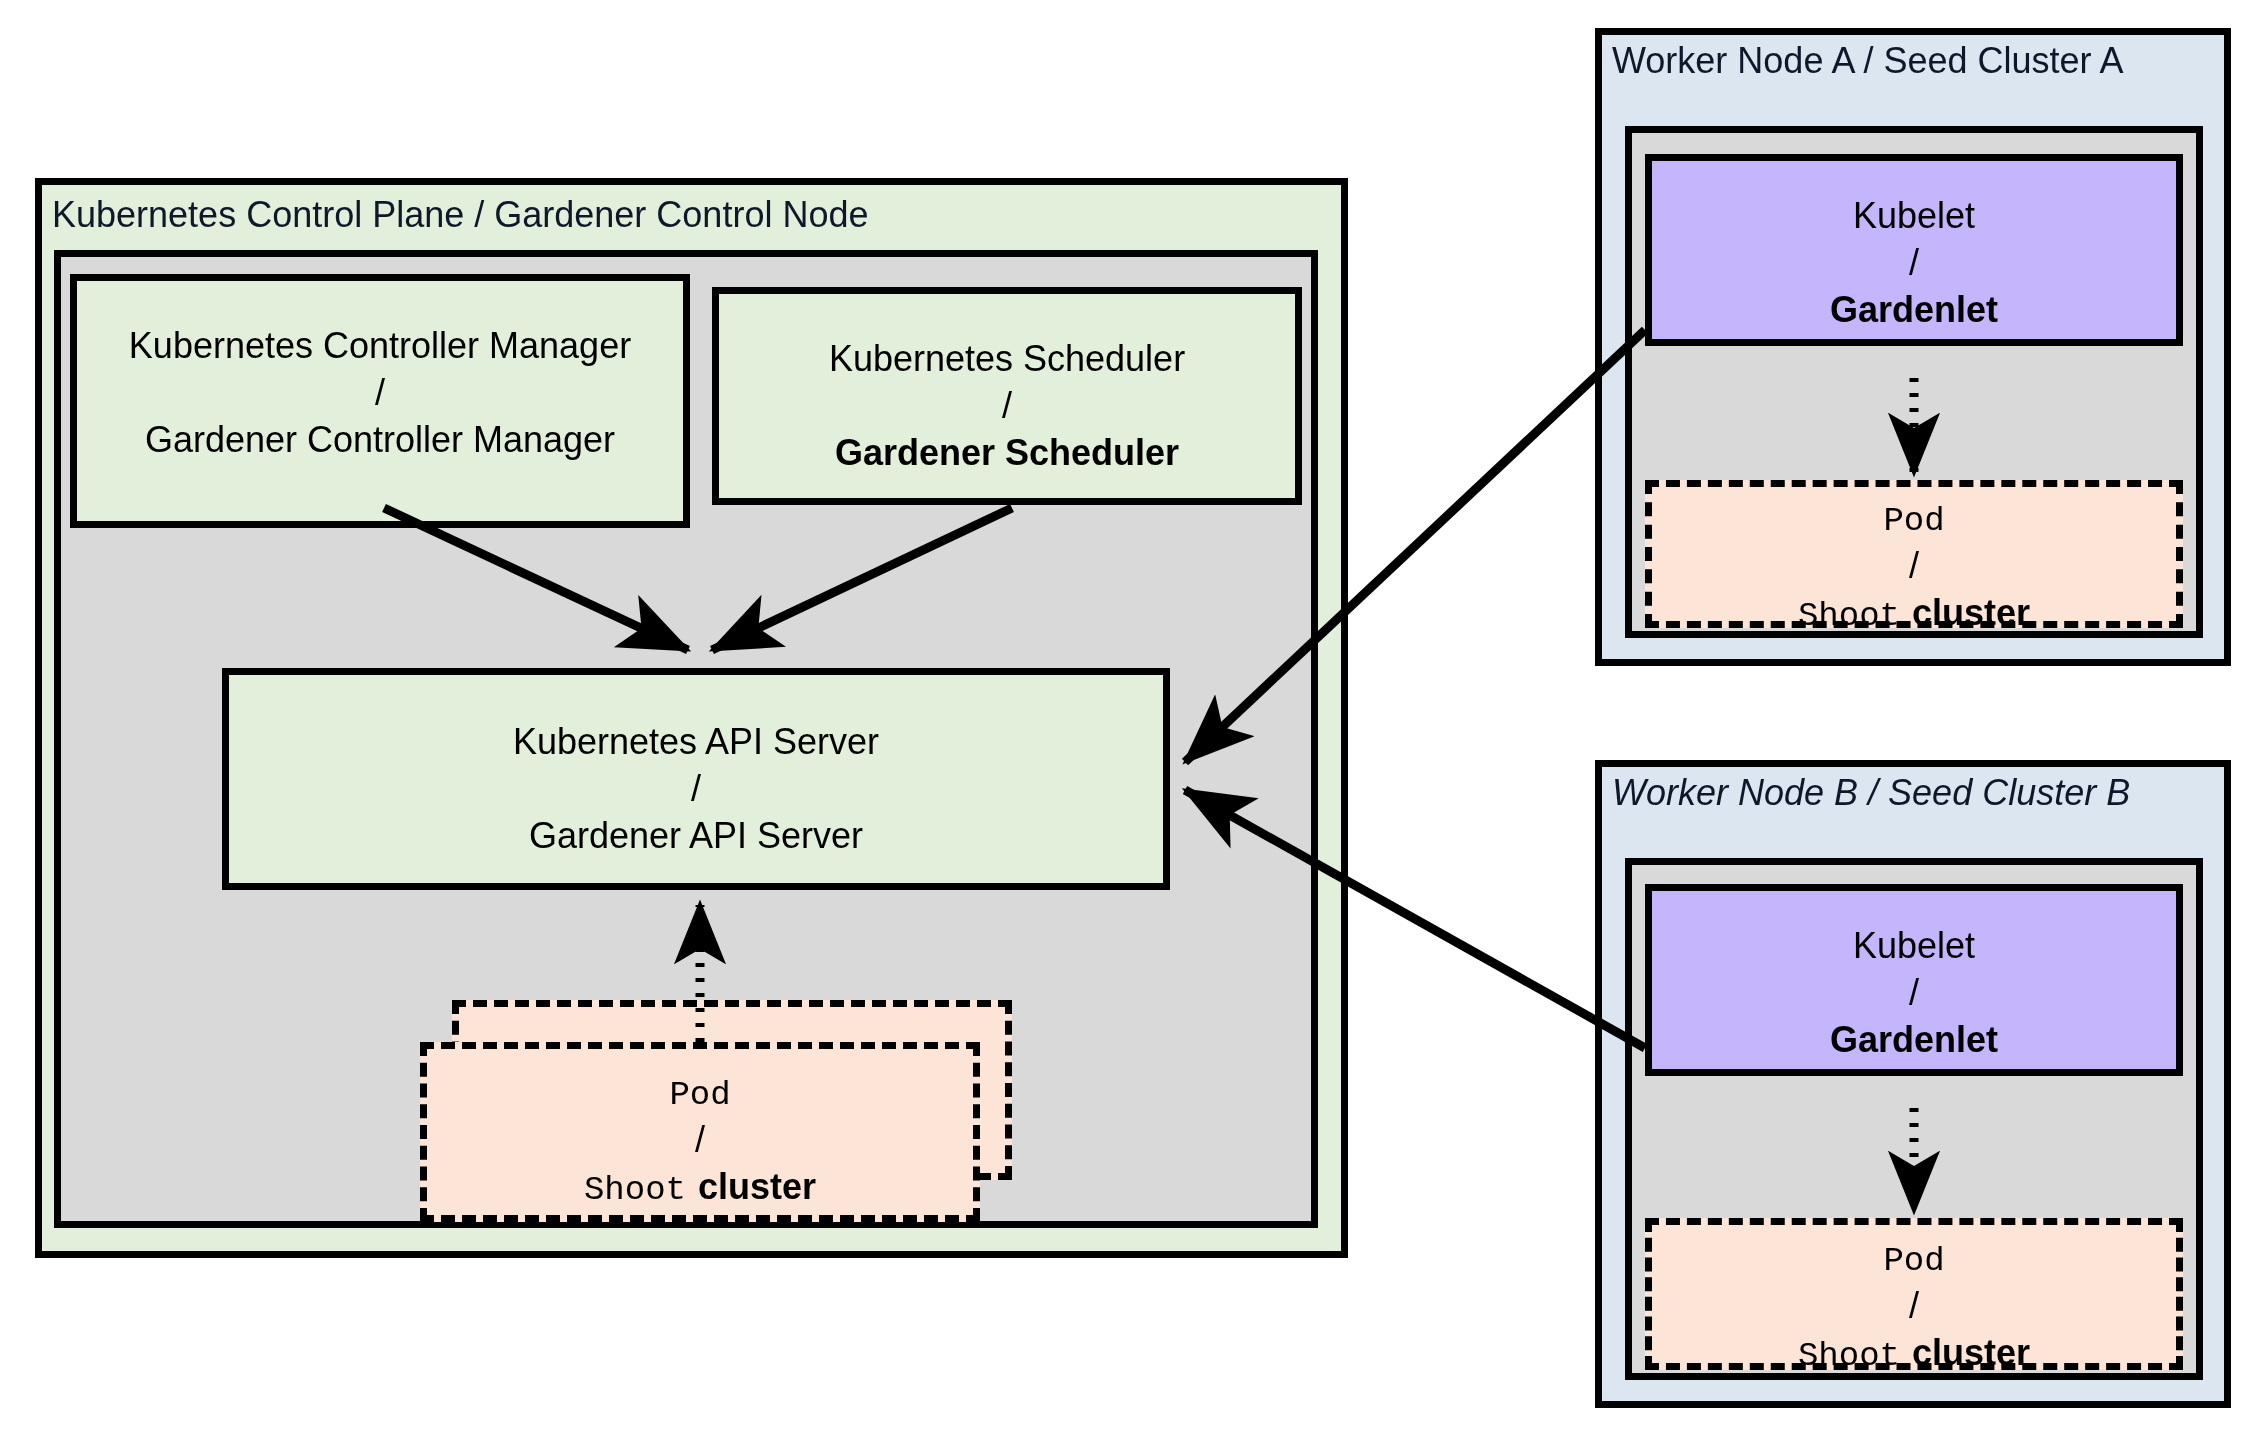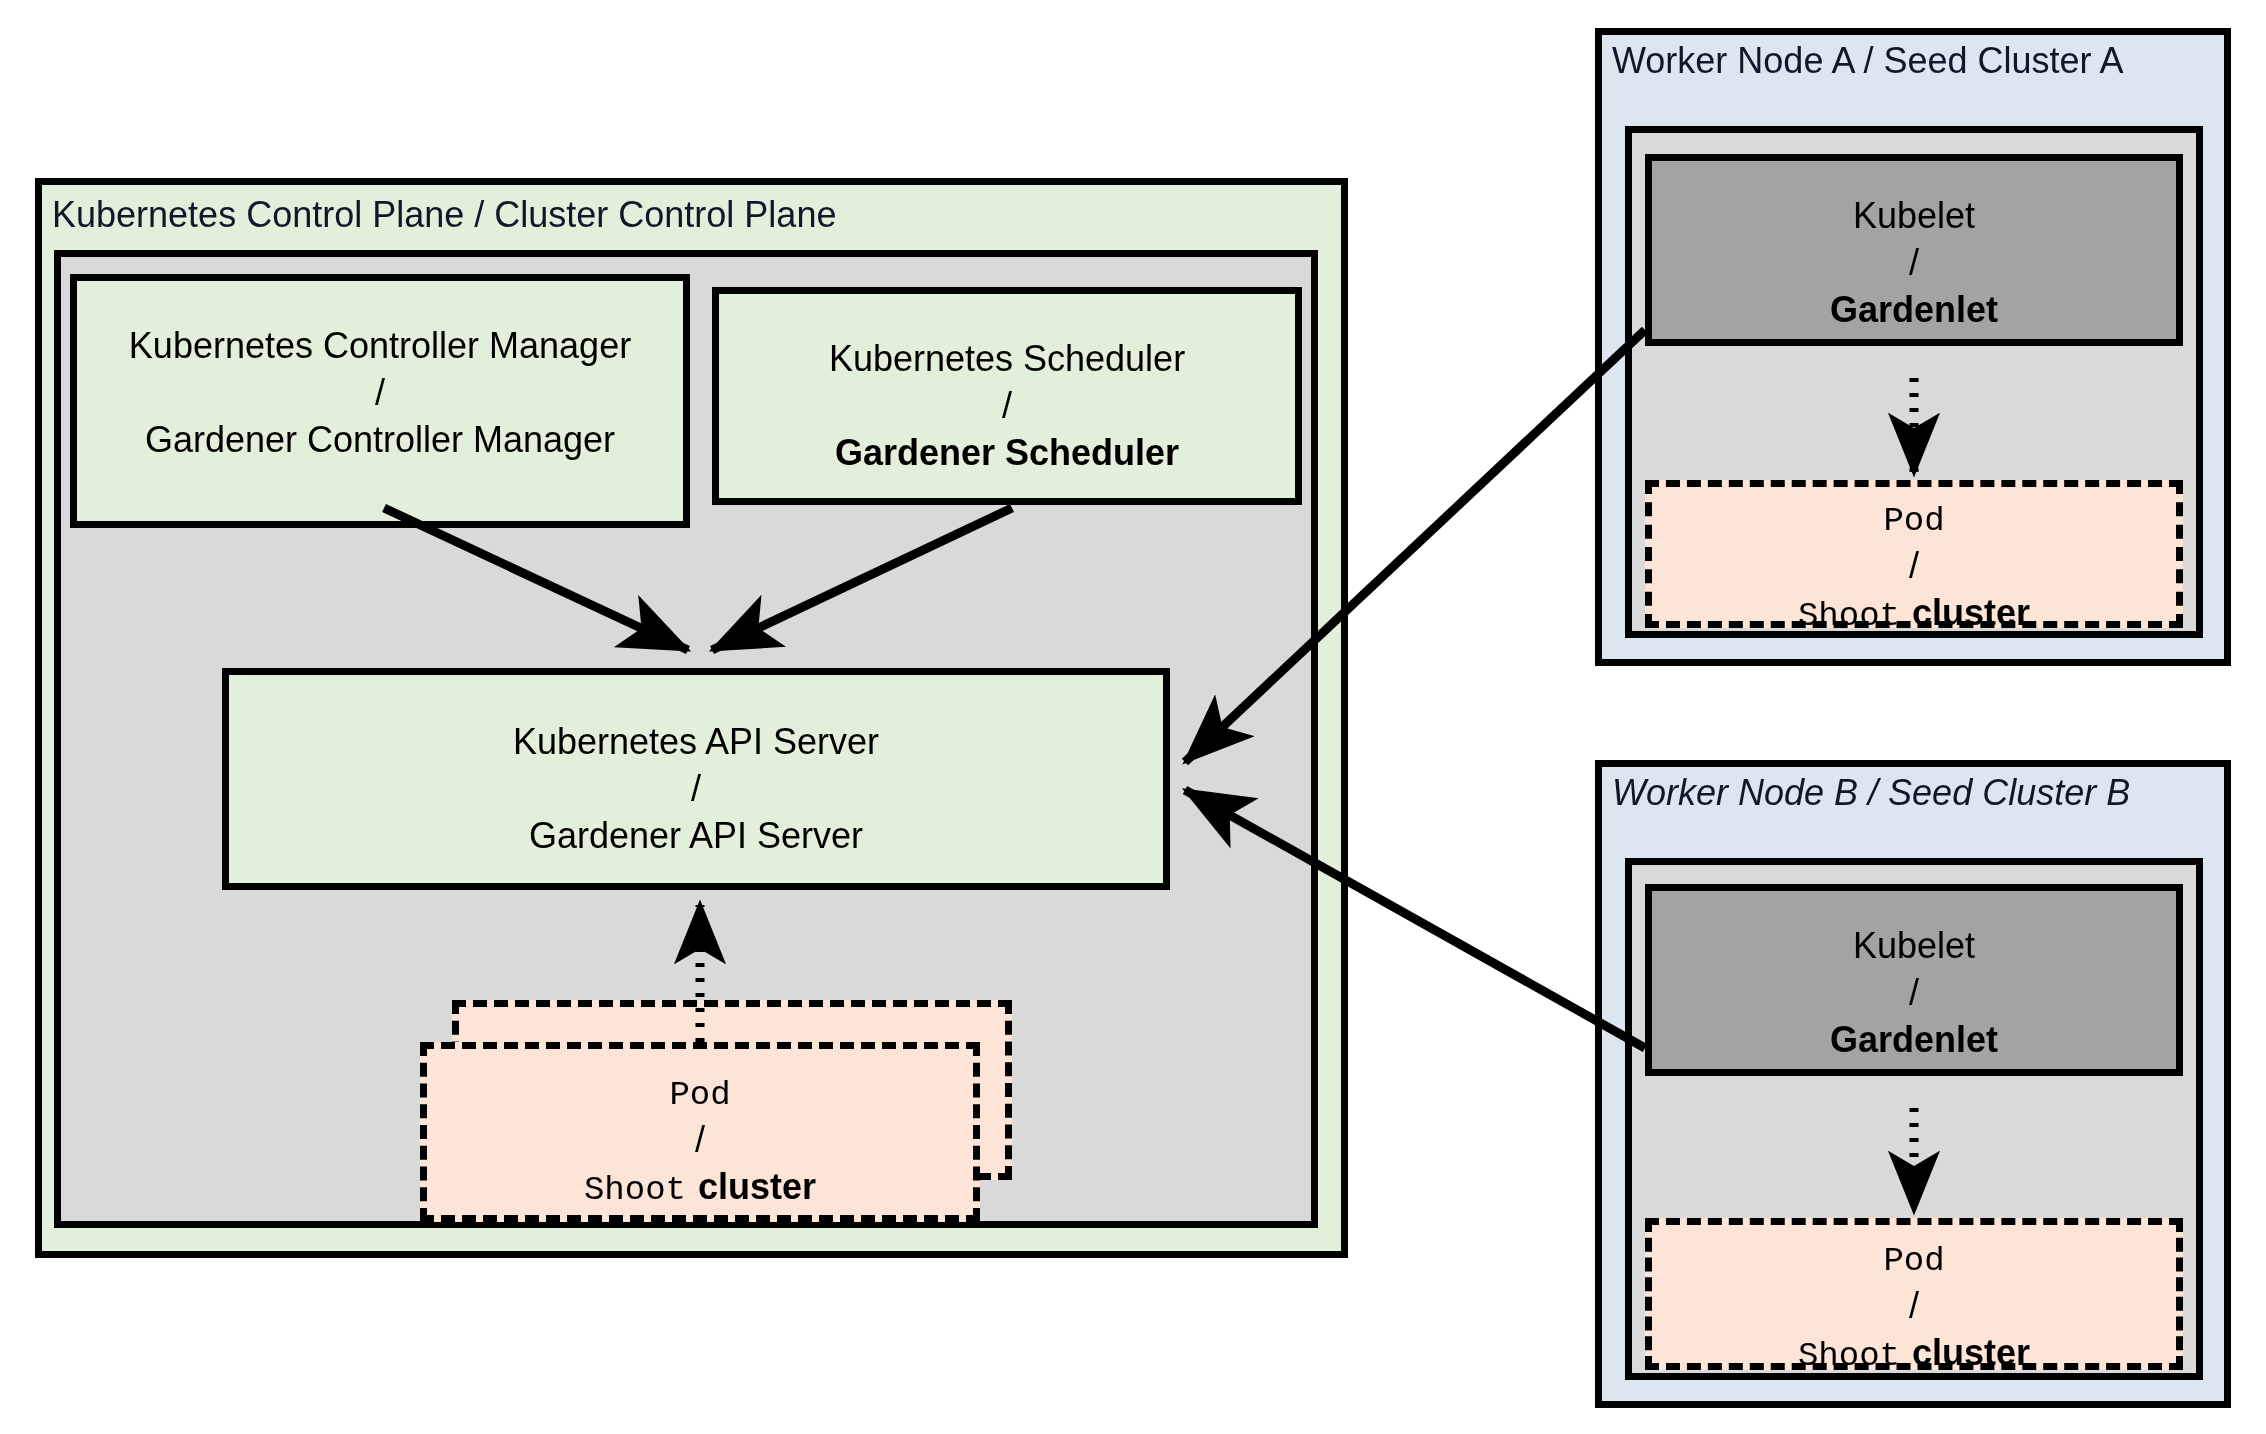--- a/index.html
+++ b/index.html
@@ -16,21 +16,21 @@
     overflow: hidden;
   }
   .box {
     position: absolute;
     box-sizing: border-box;
     border: 7px solid #000000;
   }
   .box-green   { background: #e2efda; }
   .box-gray    { background: #d9d9d9; }
   .box-blue    { background: #dce6f1; }
-  .box-orange  { background: #a3a3a3; }
+  .box-orange  { background: #c4b5fd; }
   .box-peach   { background: #fce4d6; padding-left: 27px; }
 
   .dashed {
     border: 7px dashed #000000;
   }
 
   
   .group-title {
     position: absolute;
     font-size: 36px;
@@ -67,21 +67,21 @@
     pointer-events: none;
   }
 </style>
 </head>
 <body>
 
 <div id="canvas">
 
   <div class="box box-green" style="left:35px; top:178px; width:1313px; height:1080px;"></div>
 
-  <div class="group-title" style="left:52px; top:196px;">Kubernetes Control Plane / Cluster Control Plane</div>
+  <div class="group-title" style="left:52px; top:196px;">Kubernetes Control Plane / Gardener Control Node</div>
 
   <div class="box box-gray" style="left:54px; top:250px; width:1264px; height:978px;"></div>
 
   <div class="box box-green" style="left:70px; top:274px; width:620px; height:254px;">
     <div class="node-label" style="top:42px;">
       <span class="ln">Kubernetes Controller Manager</span>
       <span class="ln">/</span>
       <span class="ln">Gardener Controller Manager</span>
     </div>
   </div>

